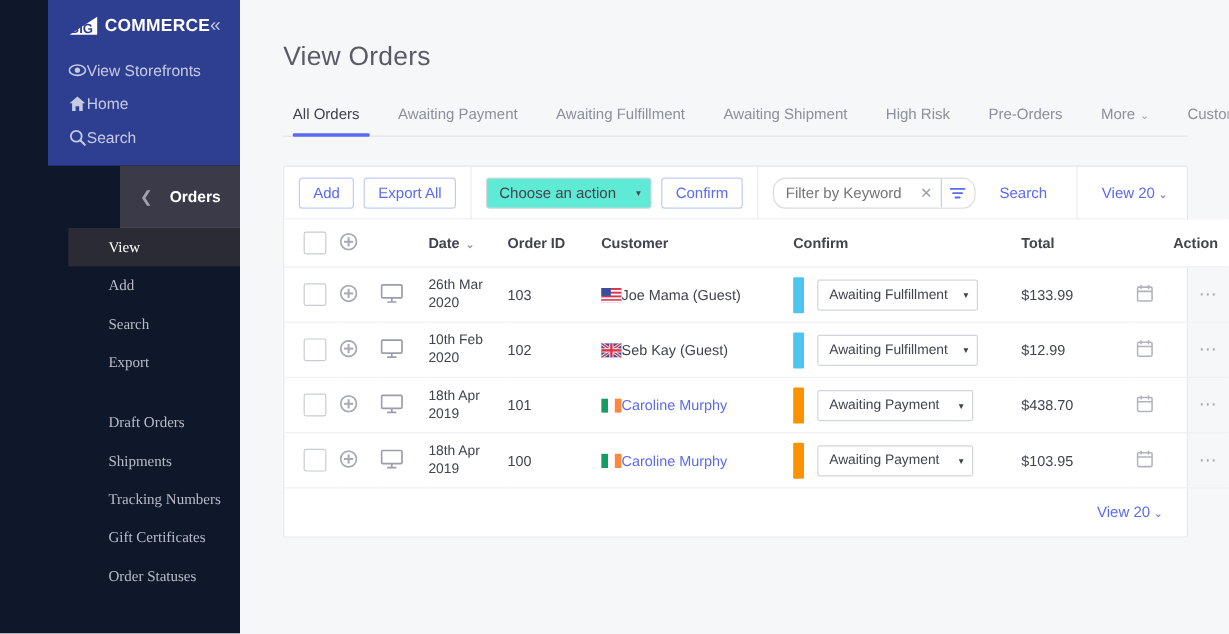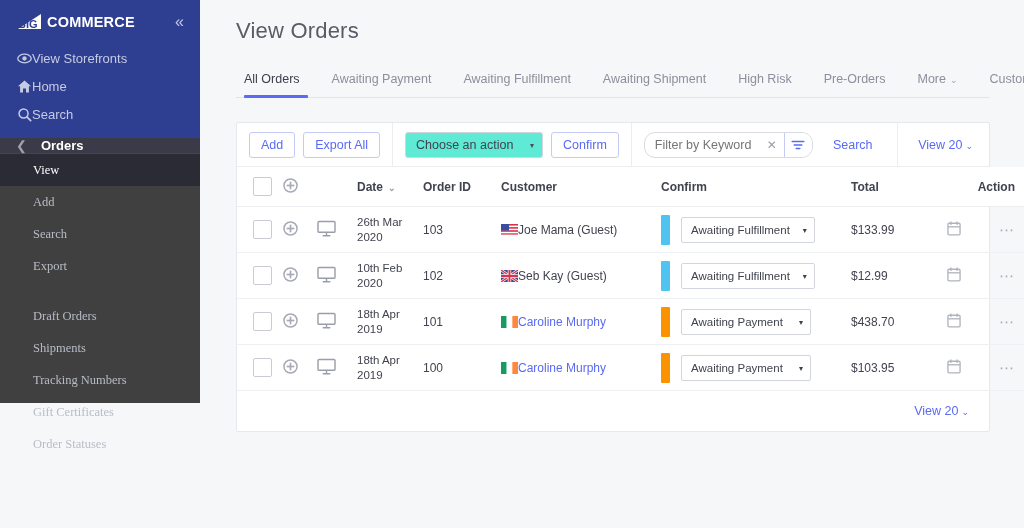--- a/index.html
+++ b/index.html
@@ -6,25 +6,26 @@
   html, body {
     width: 1024px; height: 528px;
     font-family: "Liberation Sans", sans-serif;
     background: #f6f7f9;
     overflow: hidden;
   }
   .app { display: flex; width: 1024px; height: 528px; }
 
   
   .sidebar {
-    width: 200px; height: 403px;
-    background: #404040;
+    width: 200px; height: 528px;
+    background: #0f172a;
     flex: 0 0 200px;
     display: flex; flex-direction: column;
     position: relative;
+    align-items: flex-end;
   }
   .sb-top { background: #2e3e91; padding-bottom: 10px; }
   .brand-row {
     height: 44px; display: flex; align-items: center;
     padding: 0 16px; justify-content: space-between;
   }
   .brand { display: flex; align-items: center; }
   .brand-mark {
     width: 30px; height: 20px; margin-right: 1px;
     position: relative; display: block;
@@ -64,21 +65,21 @@
   .sb-link.active { background: #2b2b36; color: #ffffff; }
   .sb-gap { height: 18px; }
 
   
   .main {
     flex: 1; height: 528px; background: #f6f7f9;
     padding: 0 34px 0 36px; overflow: hidden;
   }
   .page-title {
     font-size: 22px; color: #5a5a68; font-weight: normal;
-    padding: 18px 0 0 0; letter-spacing: .2px;
+    padding: 34px 0 0 0; letter-spacing: .2px;
   }
 
   .tabs {
     display: flex; align-items: flex-end; gap: 0;
     border-bottom: 1px solid #e2e4e9;
     margin-top: 28px;
   }
   .tab {
     font-size: 12.5px; color: #8c8f9c; cursor: pointer;
     padding: 0 16px 11px 16px; position: relative; white-space: nowrap;

